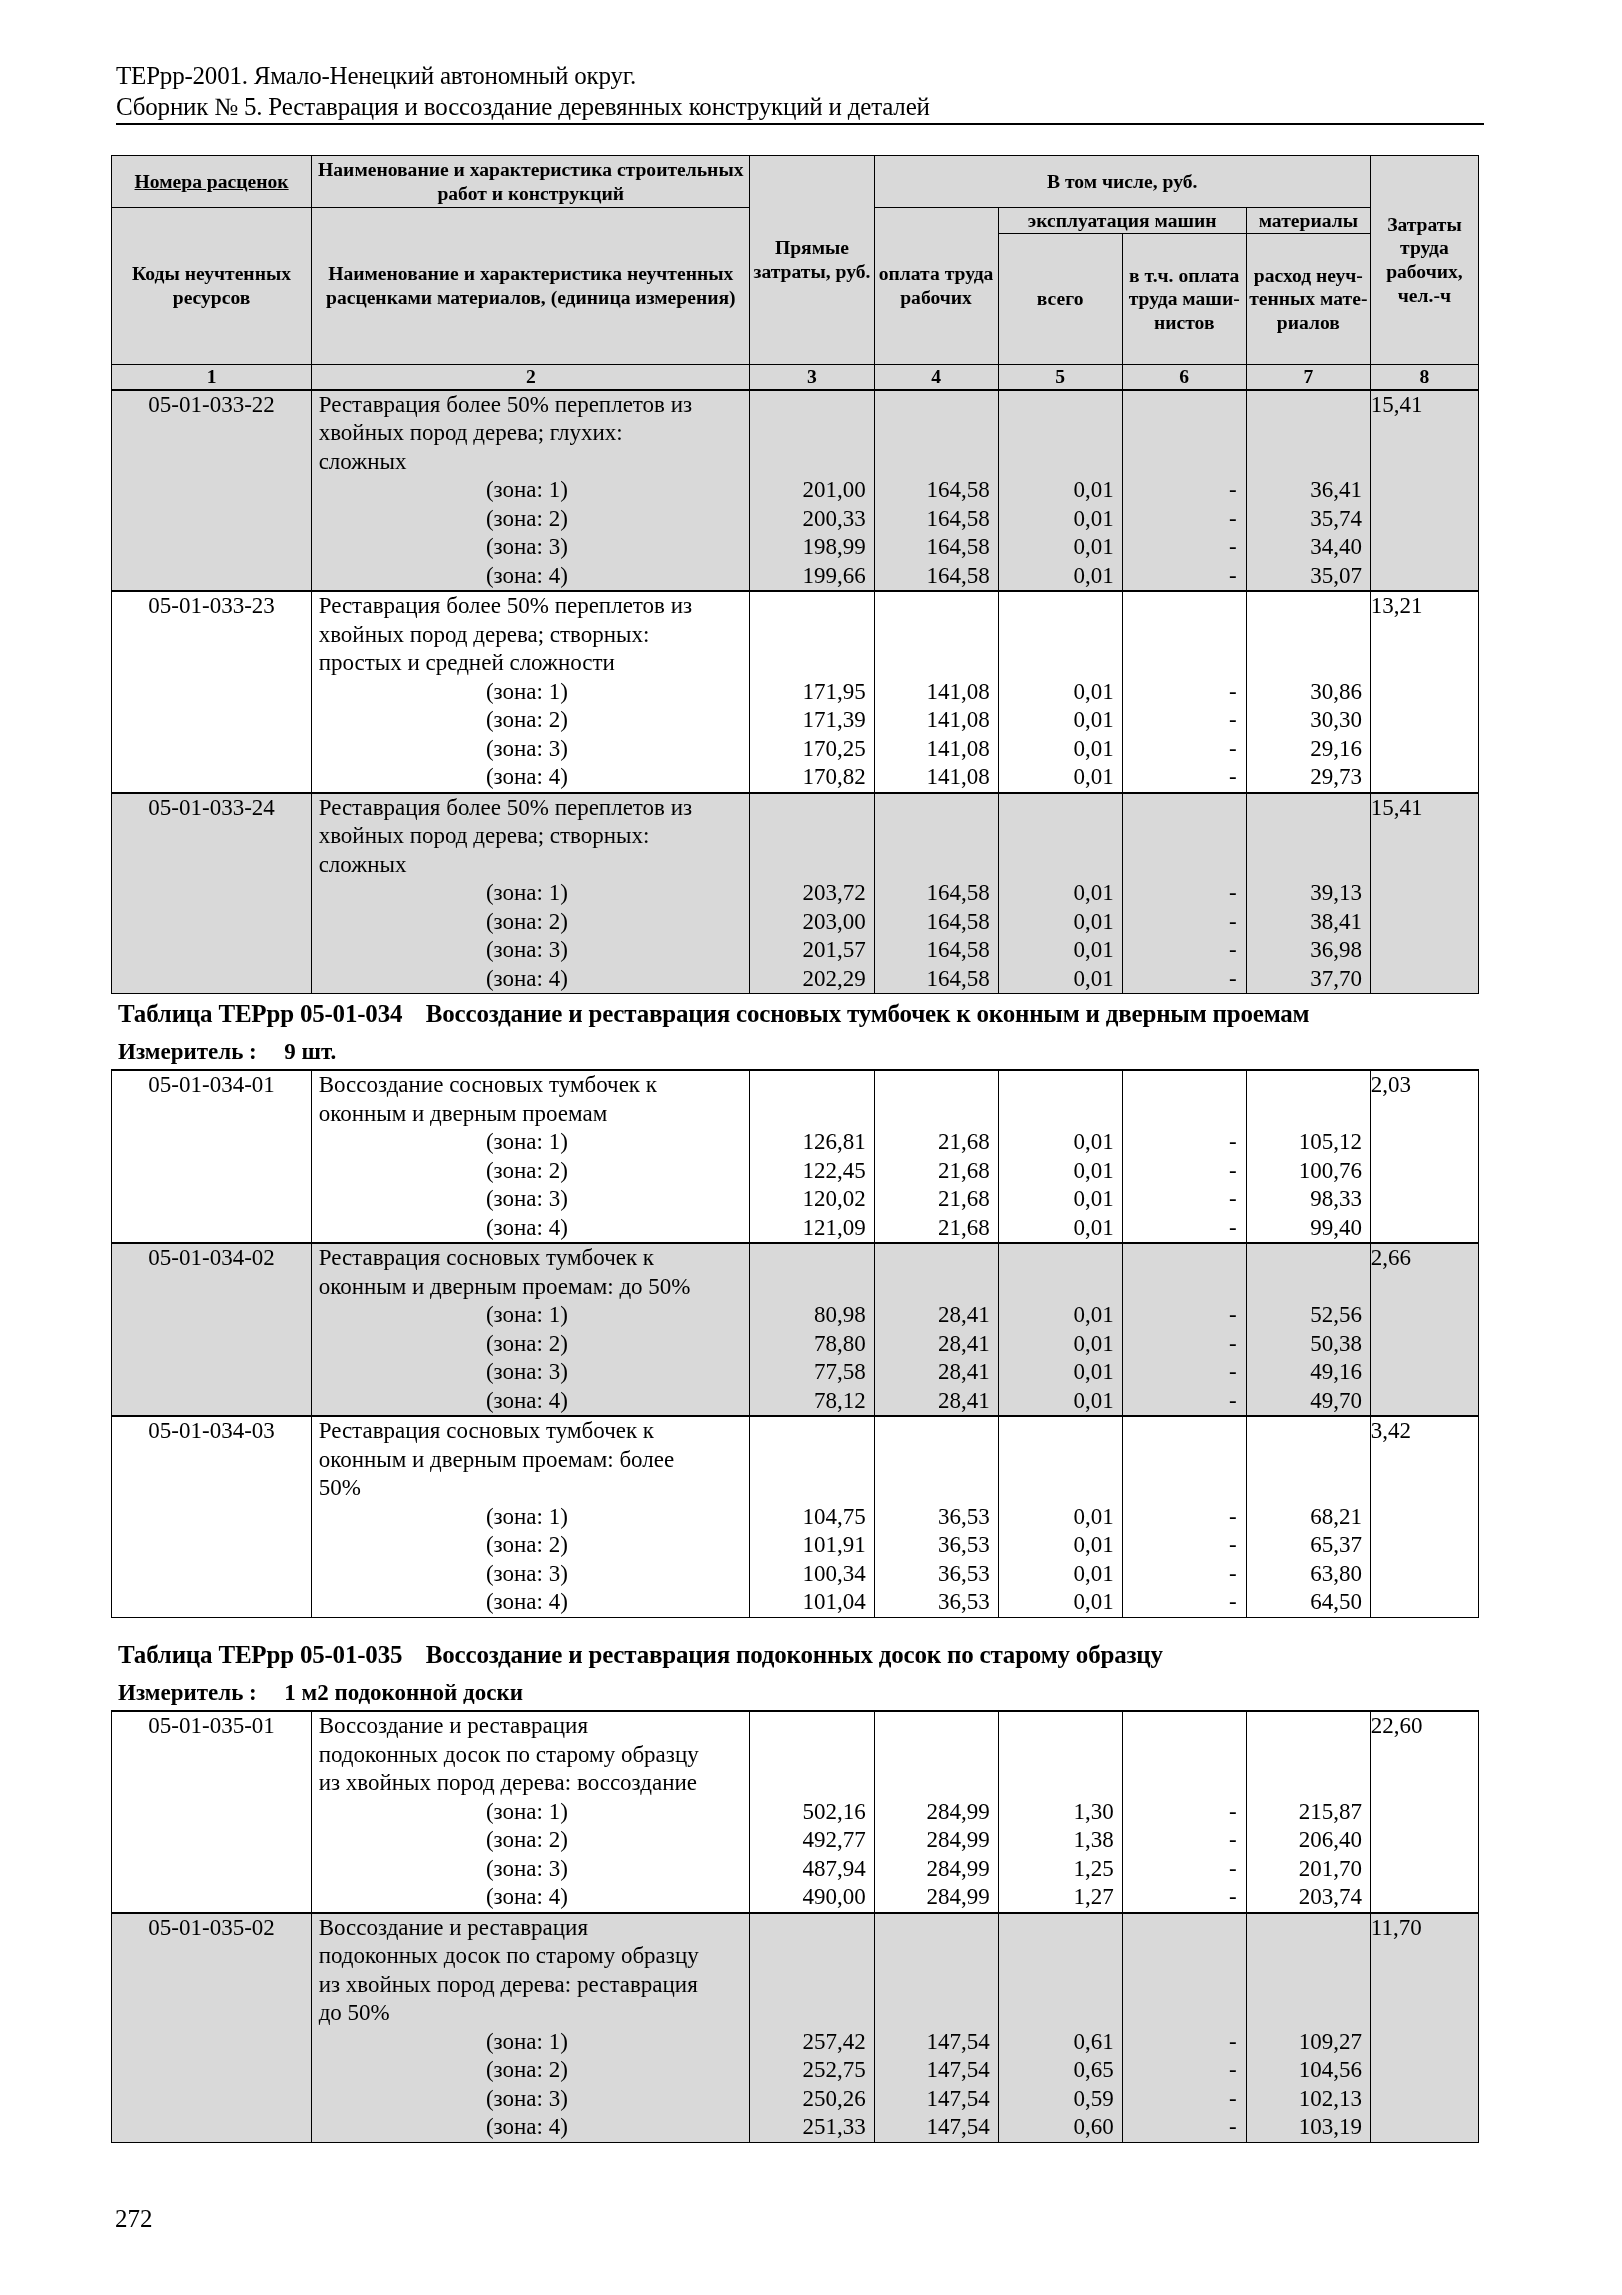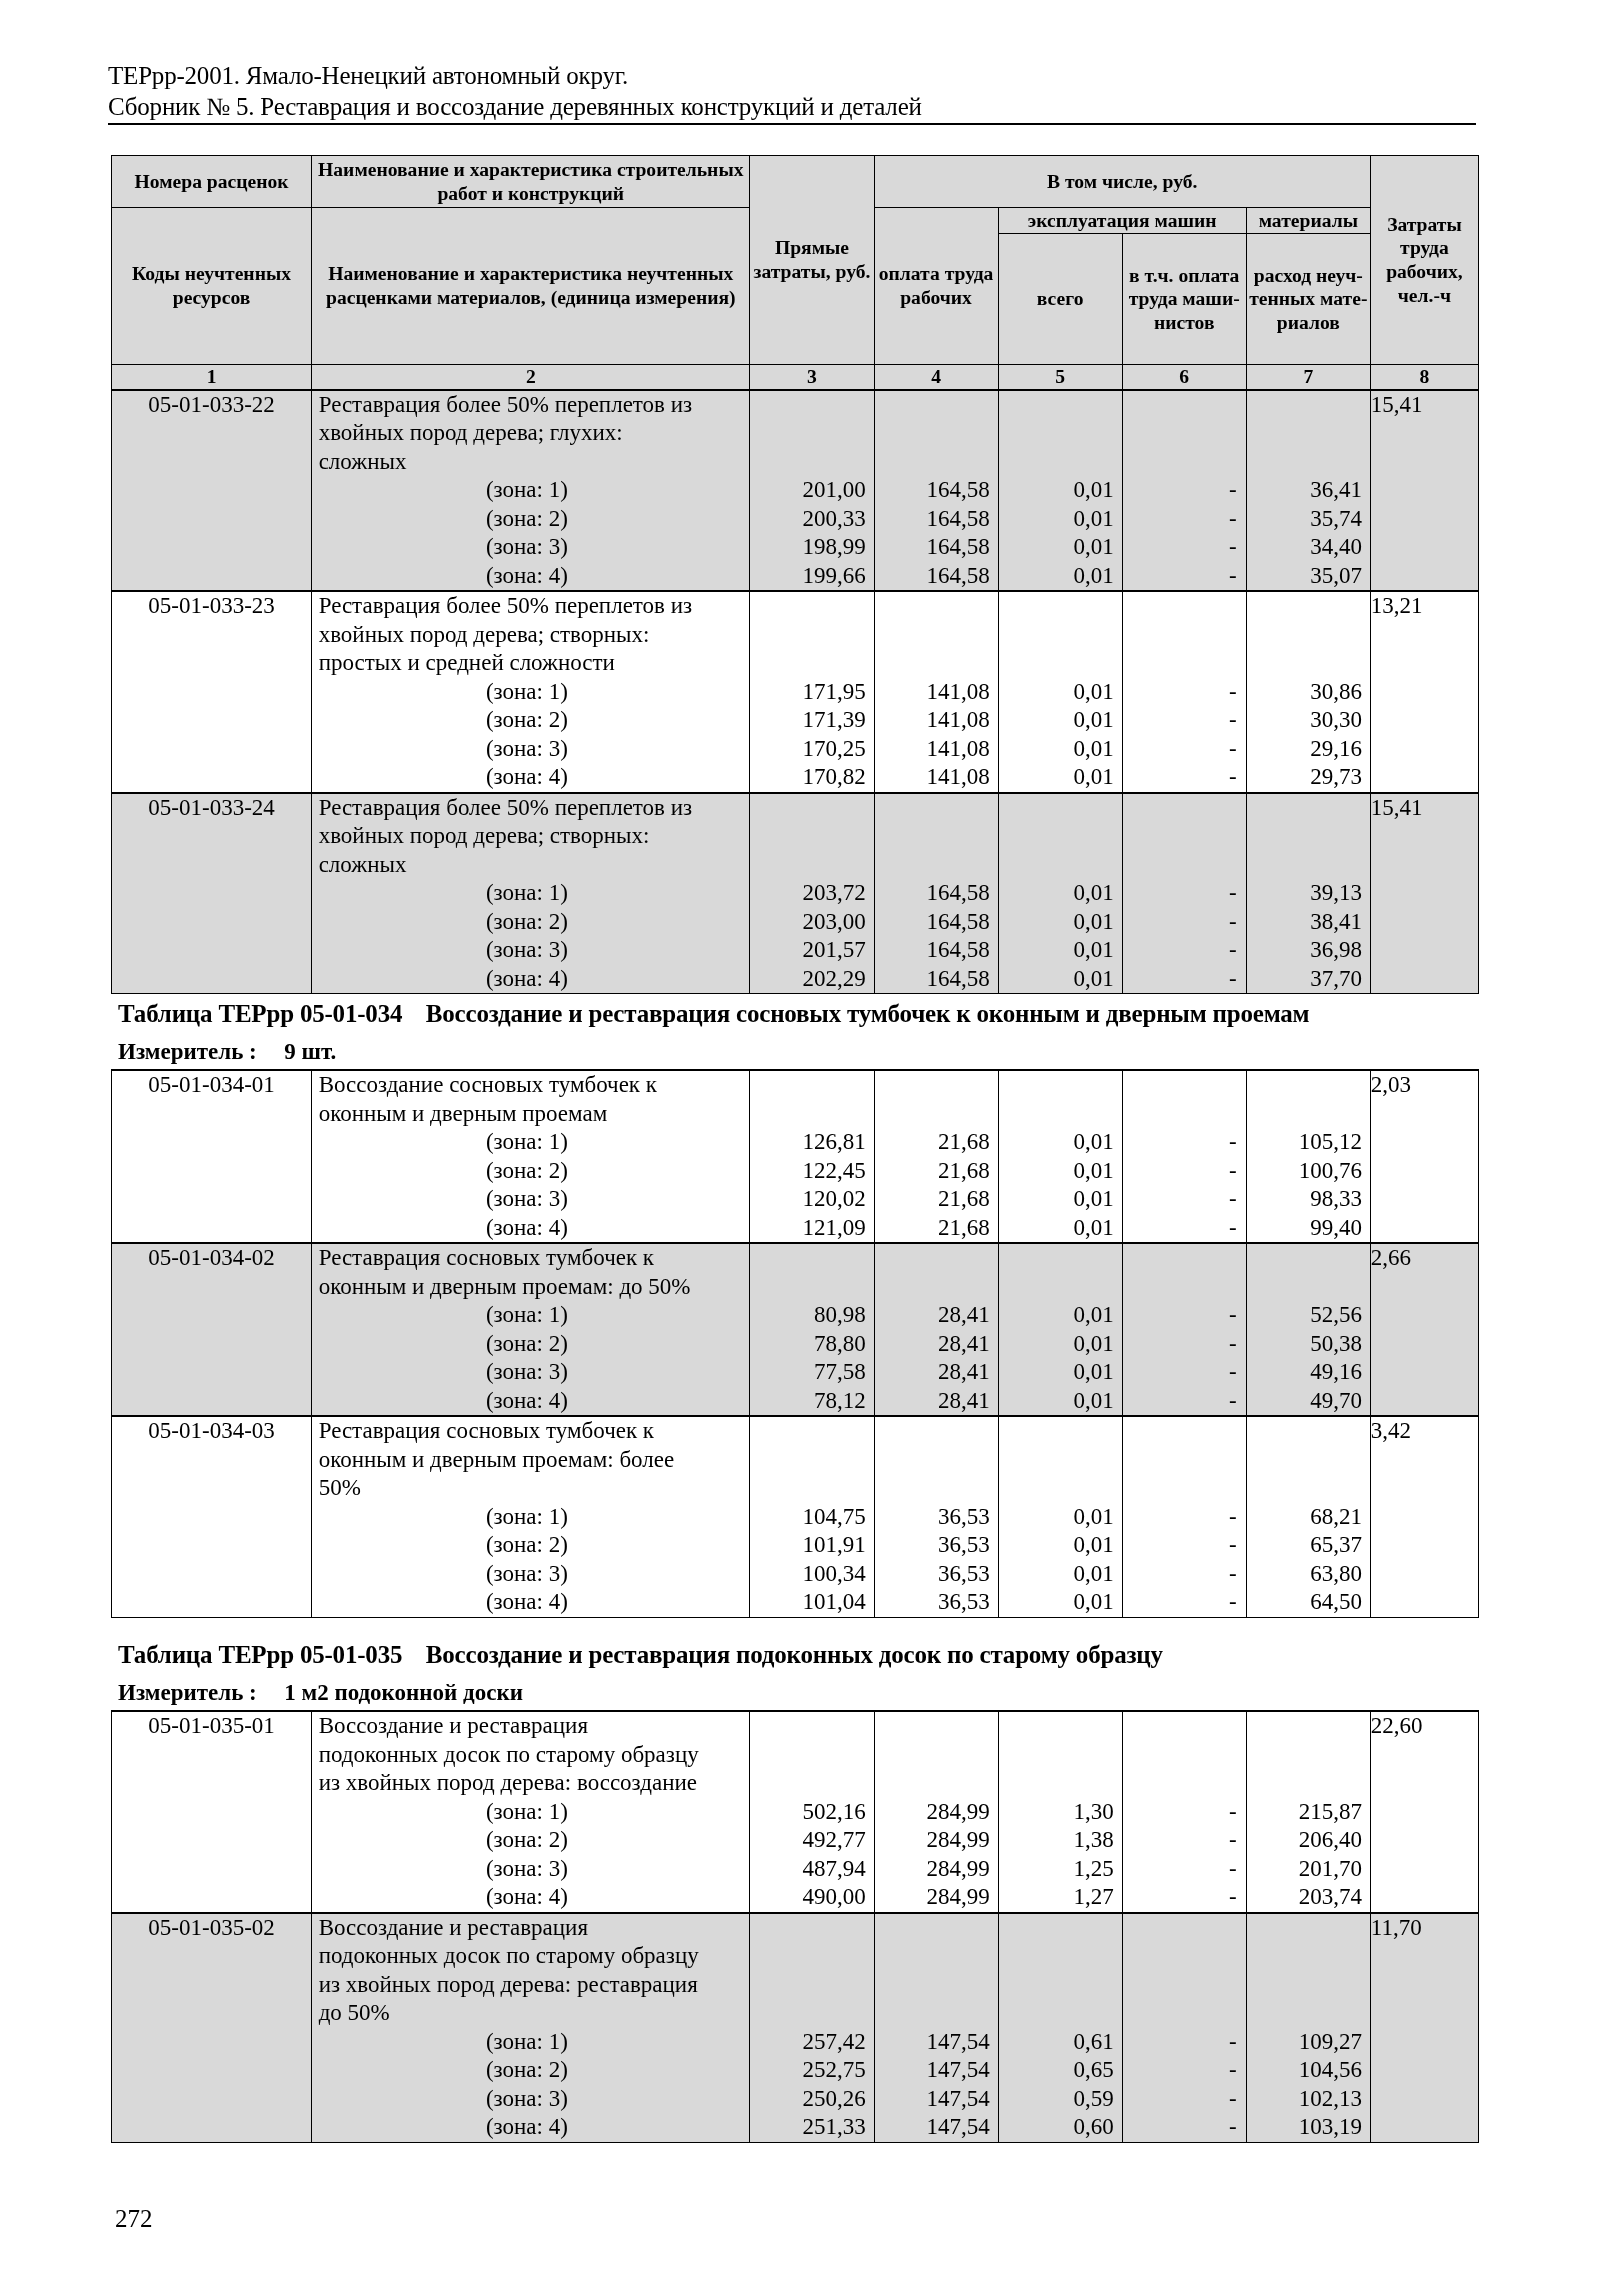--- a/index.html
+++ b/index.html
@@ -1,20 +1,20 @@
 <!DOCTYPE html>
 <html style="font-size:10.5px"><head>
 <meta charset="utf-8">
 <style>
   html, body { margin: 0; padding: 0; background: #ffffff; }
   body {
     width: 1623px; height: 2295px; position: relative; overflow: hidden;
     font-family: "Liberation Serif", "DejaVu Serif", serif; color: #000;
   }
-  .page-header { position: absolute; left: 108px; top: 60px; width: 1368px; }
+  .page-header { position: absolute; left: 116px; top: 60px; width: 1368px; }
   .page-header .line { font-size: 25px; line-height: 31px; letter-spacing: -0.2px; }
   .page-header .rule { border-bottom: 2px solid #000; margin-top: 1.3px; }
 
   table.rates {
     position: absolute; left: 111px; width: 1368px;
     border-collapse: collapse; table-layout: fixed;
     font-size: 23px;
   }
   table.rates col.c1 { width: 200px; }
   table.rates col.c2 { width: 438px; }
@@ -74,21 +74,21 @@
       <col class="c2">
       <col class="c3">
       <col class="c4">
       <col class="c5">
       <col class="c6">
       <col class="c7">
       <col class="c8">
     </colgroup>
   <thead>
     <tr style="height:23px;">
-      <th rowspan="1" style="height:51px;">Номера расценок</th>
+      <th rowspan="1" style="height:51px;text-decoration:underline;">Номера расценок</th>
       <th rowspan="1">Наименование и характеристика строительных работ и конструкций</th>
       <th rowspan="3">Прямые затраты, руб.</th>
       <th colspan="4" style="height:23px;">В том числе, руб.</th>
       <th rowspan="3">Затраты труда рабочих, чел.-ч</th>
     </tr>
     <tr style="height:0px;">
       <th rowspan="2">Коды неучтенных ресурсов</th>
       <th rowspan="2">Наименование и характеристика неучтенных расценками материалов, (единица измерения)</th>
       <th rowspan="2">оплата труда рабочих</th>
       <th colspan="2" style="height:25px;">эксплуатация машин</th>

